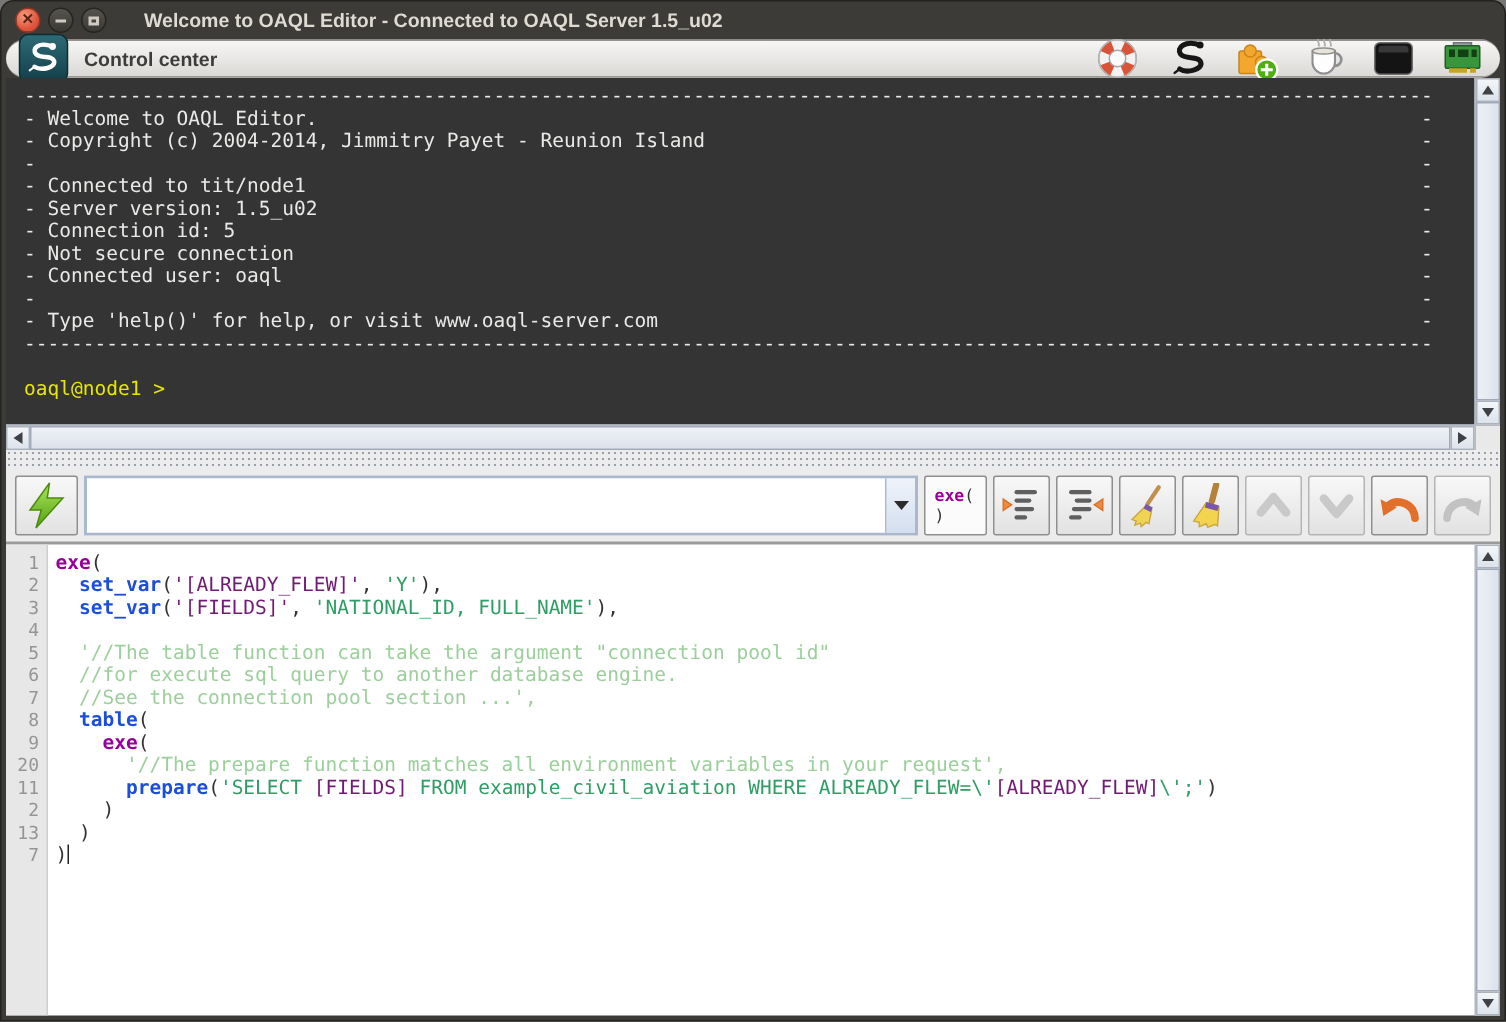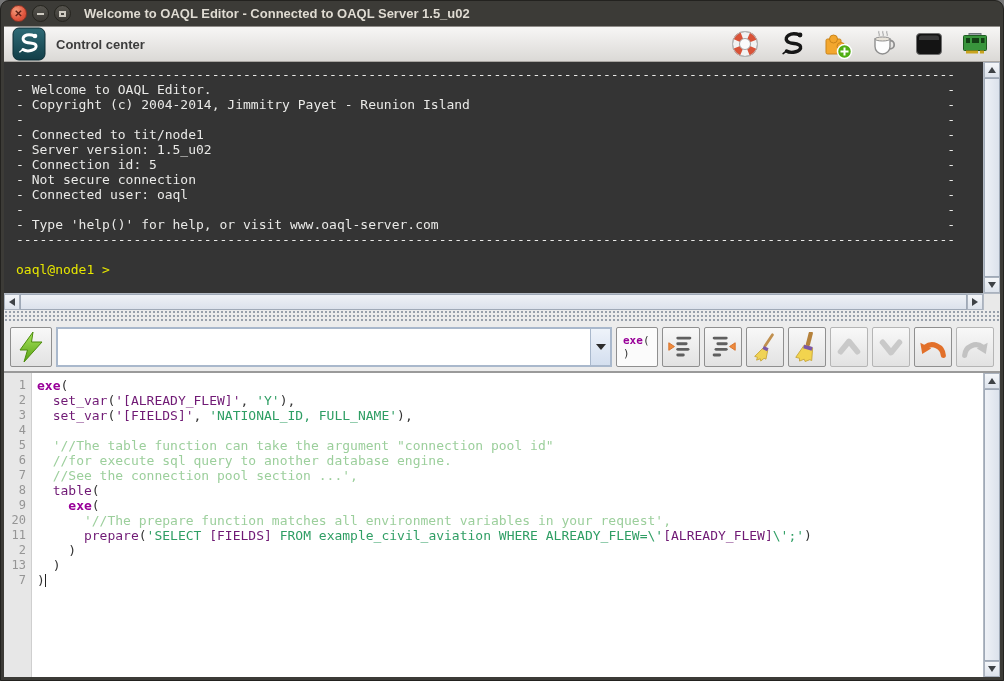--- a/index.html
+++ b/index.html
@@ -10,24 +10,24 @@
   
   .titlebar { height: 25px; display: flex; align-items: center; padding: 0 6px; flex: 0 0 auto; }
   .wbtn { width: 17px; height: 17px; border-radius: 50%; margin-right: 5px; display: flex;
           align-items: center; justify-content: center; cursor: default; }
   .wbtn.close { background: radial-gradient(circle at 35% 30%, #f49d7c, #e0553e 60%, #c6452f);
                 border: 1px solid #8e3425; }
   .wbtn.close span { color: #5e2017; font-size: 10px; font-weight: bold; line-height: 1; }
   .wbtn.minmax { background: linear-gradient(#56544e, #3b3935); border: 1px solid #26251f; }
   .glyph-min { width: 7px; height: 2px; background: #cfcbc2; }
   .glyph-max { width: 7px; height: 6px; border: 2px solid #cfcbc2; }
-  .title { color: #dfdbd2; font-weight: bold; font-size: 13px; margin-left: 8px; }
-  
-  .toolbar { height: 36px; background: linear-gradient(#f7f6f5, #dbd9d6); border-top: 1px solid #8f8c88;
-             border-bottom: 1px solid #a9a6a2; display: flex; align-items: center; padding: 0 8px; flex: 0 0 auto; }
+  .title { color: #dfdbd2; font-weight: bold; font-size: 13px; margin-left: 20px; }
+  
+  .toolbar { height: 26px; background: linear-gradient(#f7f6f5, #dbd9d6); border-top: 1px solid #8f8c88;
+             border-bottom: 1px solid #a9a6a2; display: flex; align-items: center; padding: 0 8px; flex: 0 0 auto; border-radius: 14px; }
   .logo { width: 34px; height: 34px; }
   .app-label { font-weight: bold; font-size: 13px; color: #3c3c3c; margin-left: 10px; }
   .tb-icons { margin-left: auto; display: flex; gap: 12px; align-items: center; }
   .tb-icon { width: 34px; height: 34px; display: flex; align-items: center; justify-content: center; cursor: default; }
   
   .terminal-pane { flex: 0 0 248px; display: grid; grid-template-columns: 1fr 17px; grid-template-rows: 1fr 17px;
                    background: #343434; }
   .terminal-output { overflow: hidden; padding: 5px 0 0 12px;
                      font: 13px/15px "DejaVu Sans Mono", monospace; color: #e9e9e7; white-space: pre; }
   .tline.prompt { color: #e6e600; }
@@ -66,21 +66,21 @@
   .exe-kw { color: #990099; }
   .exe-paren { color: #333; font-weight: normal; }
   
   .editor-pane { flex: 1 1 auto; display: flex; background: #fff; border-top: 1px solid #9a9a9a; overflow: hidden; }
   .gutter { flex: 0 0 28px; background: #e7e7e7; border-right: 1px solid #cfcfcf; padding: 5px 5px 0 0;
             font: 12px/15px "DejaVu Sans Mono", monospace; color: #959595; text-align: right; }
   .code { flex: 1; padding: 5px 0 0 5px; font: 13px/15px "DejaVu Sans Mono", monospace;
           overflow: hidden; white-space: pre; color: #333; }
   .cline { min-height: 15px; }
   .tok-kw { color: #990099; font-weight: bold; }
-  .tok-fn { color: #701a75; }
+  .tok-fn { color: #1d4ed8; font-weight: bold; }
   .tok-p { color: #333333; }
   .tok-str { color: #2f9e64; }
   .tok-var { color: #701a75; }
   .tok-com { color: #9ccf9c; text-align: center; }
   .caret { display: inline-block; width: 1px; height: 13px; background: #222; vertical-align: -2px; }
   .editor-vsb { flex: 0 0 17px; }
 </style>
 </head>
 <body>
 

